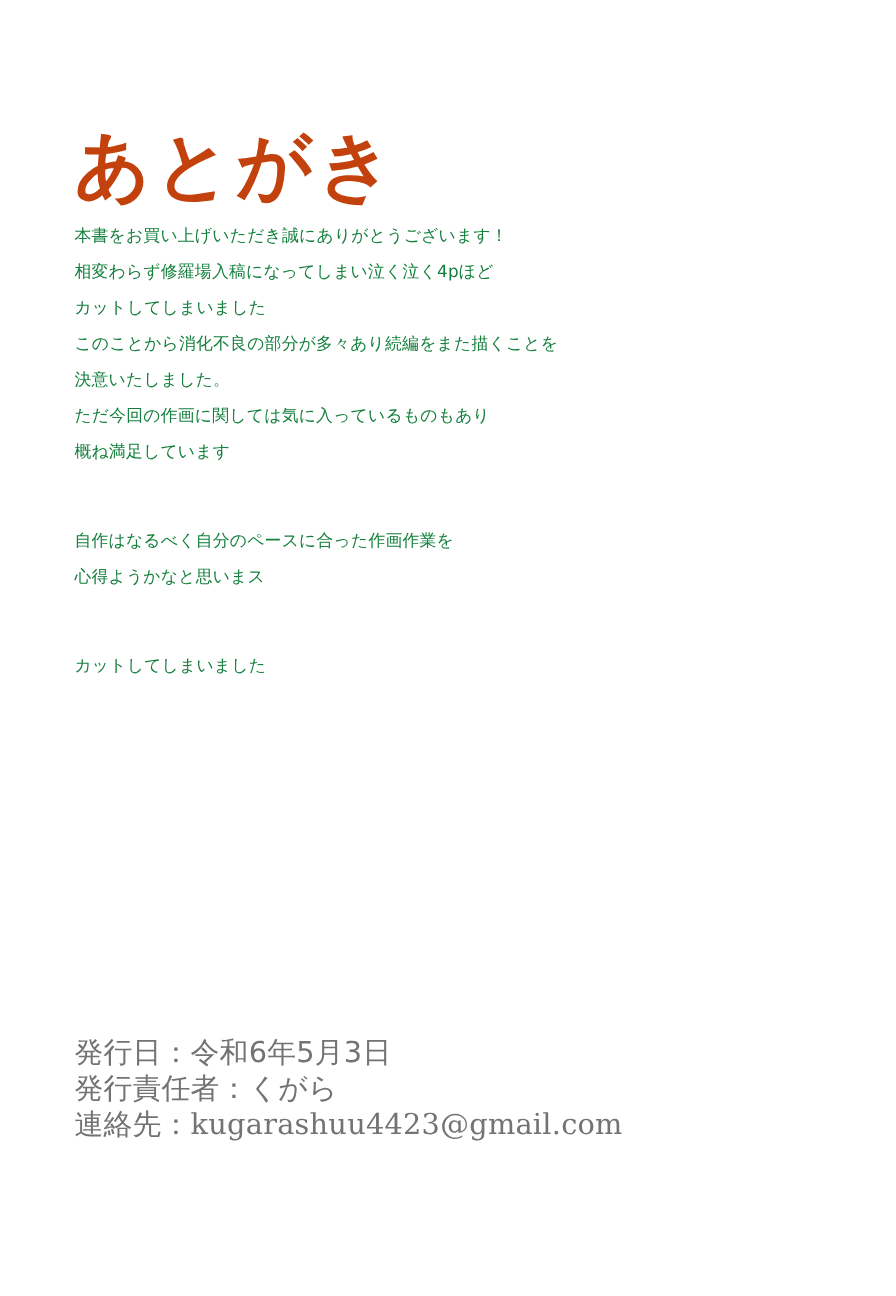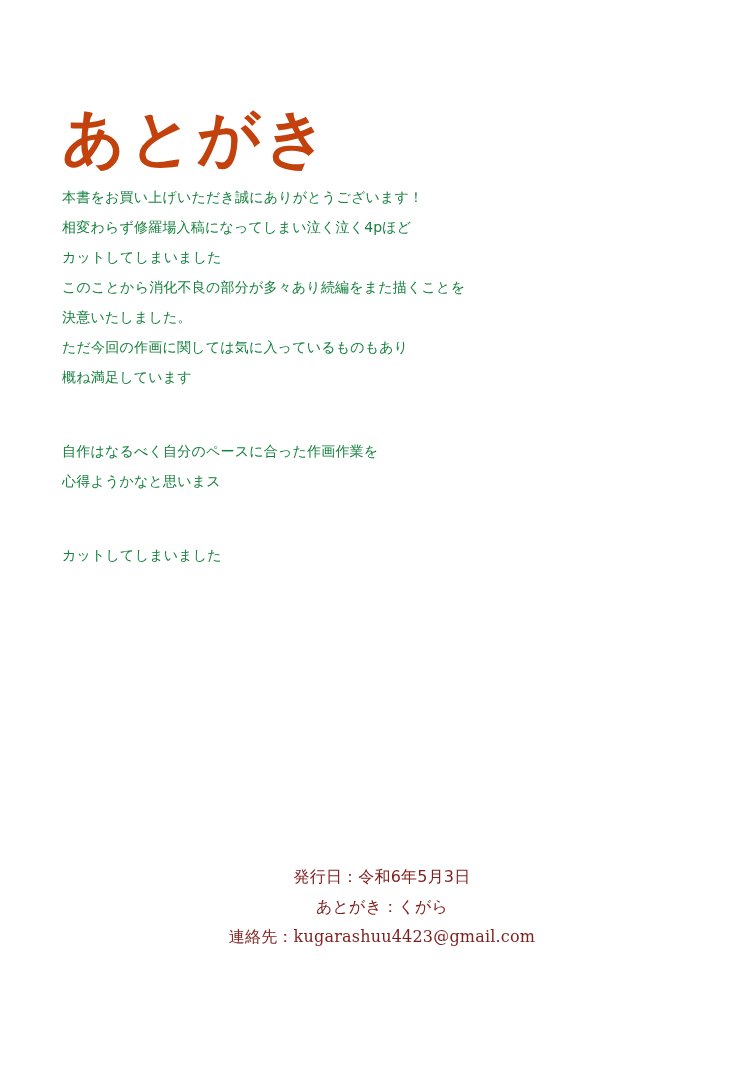--- a/index.html
+++ b/index.html
@@ -47,26 +47,25 @@
   .para + .para {
     margin-top: 44px;
   }
   .colophon {
     position: absolute;
     left: 62px;
     top: 862px;
     width: 640px;
   }
   .colophon-line {
-    font-size: 16px;
+    font-size: 24px;
     line-height: 30px;
-    color: #7f1d1d;
+    color: #737373;
     letter-spacing: 0.2px;
     white-space: nowrap;
-    text-align: center;
   }
   .mono-ish {
     font-family: "DejaVu Serif", "Liberation Serif", serif;
   }
 </style>
 </head>
 <body>
 
 <div class="page">
 
@@ -80,17 +79,17 @@
 決意いたしました。
 ただ今回の作画に関しては気に入っているものもあり
 概ね満足しています</p>
     <p class="para">自作はなるべく自分のペースに合った作画作業を
 心得ようかなと思いまス</p>
     <p class="para">カットしてしまいました</p>
   </div>
 
   <div class="colophon">
     <div class="colophon-line">発行日：令和6年5月3日</div>
-    <div class="colophon-line">あとがき：くがら</div>
+    <div class="colophon-line">発行責任者：くがら</div>
     <div class="colophon-line mono-ish">連絡先：kugarashuu4423@gmail.com</div>
   </div>
 
 </div>
 
 </body></html>

